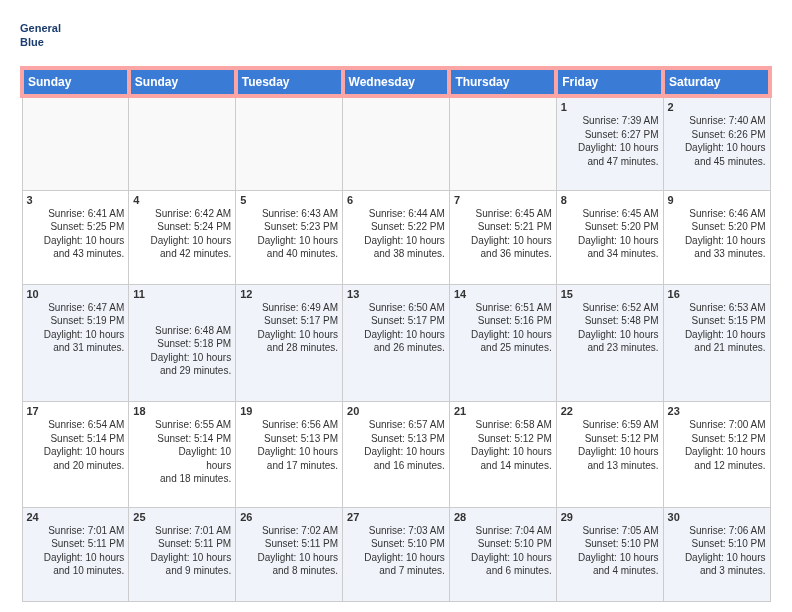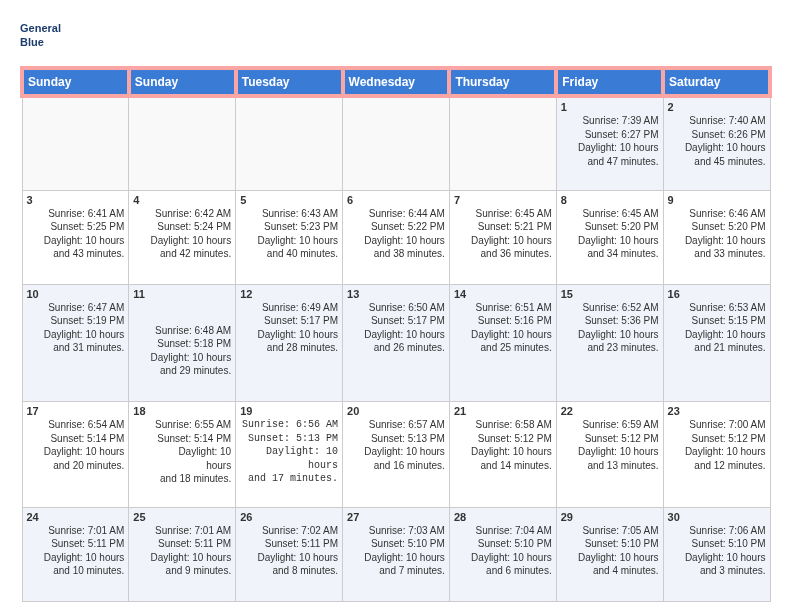--- a/index.html
+++ b/index.html
@@ -220,21 +220,21 @@
           <td class="shaded">
             <span class="day-num">14</span>
             <div class="day-info" style="white-space: pre-line;">Sunrise: 6:51 AM
 Sunset: 5:16 PM
 Daylight: 10 hours
 and 25 minutes.</div>
           </td>
           <td class="shaded">
             <span class="day-num">15</span>
             <div class="day-info" style="white-space: pre-line;">Sunrise: 6:52 AM
-Sunset: 5:36 PM
+Sunset: 5:48 PM
 Daylight: 10 hours
 and 23 minutes.</div>
           </td>
           <td class="shaded">
             <span class="day-num">16</span>
             <div class="day-info" style="white-space: pre-line;">Sunrise: 6:53 AM
 Sunset: 5:15 PM
 Daylight: 10 hours
 and 21 minutes.</div>
           </td>
@@ -249,21 +249,21 @@
           </td>
           <td>
             <span class="day-num">18</span>
             <div class="day-info" style="white-space: pre-line; margin-left: 21px;">Sunrise: 6:55 AM
 Sunset: 5:14 PM
 Daylight: 10 hours
 and 18 minutes.</div>
           </td>
           <td>
             <span class="day-num">19</span>
-            <div class="day-info" style="white-space: pre-line; font-family: Liberation Mono, monospace;">Sunrise: 6:56 AM
+            <div class="day-info" style="white-space: pre-line;">Sunrise: 6:56 AM
 Sunset: 5:13 PM
 Daylight: 10 hours
 and 17 minutes.</div>
           </td>
           <td>
             <span class="day-num">20</span>
             <div class="day-info" style="white-space: pre-line;">Sunrise: 6:57 AM
 Sunset: 5:13 PM
 Daylight: 10 hours
 and 16 minutes.</div>

